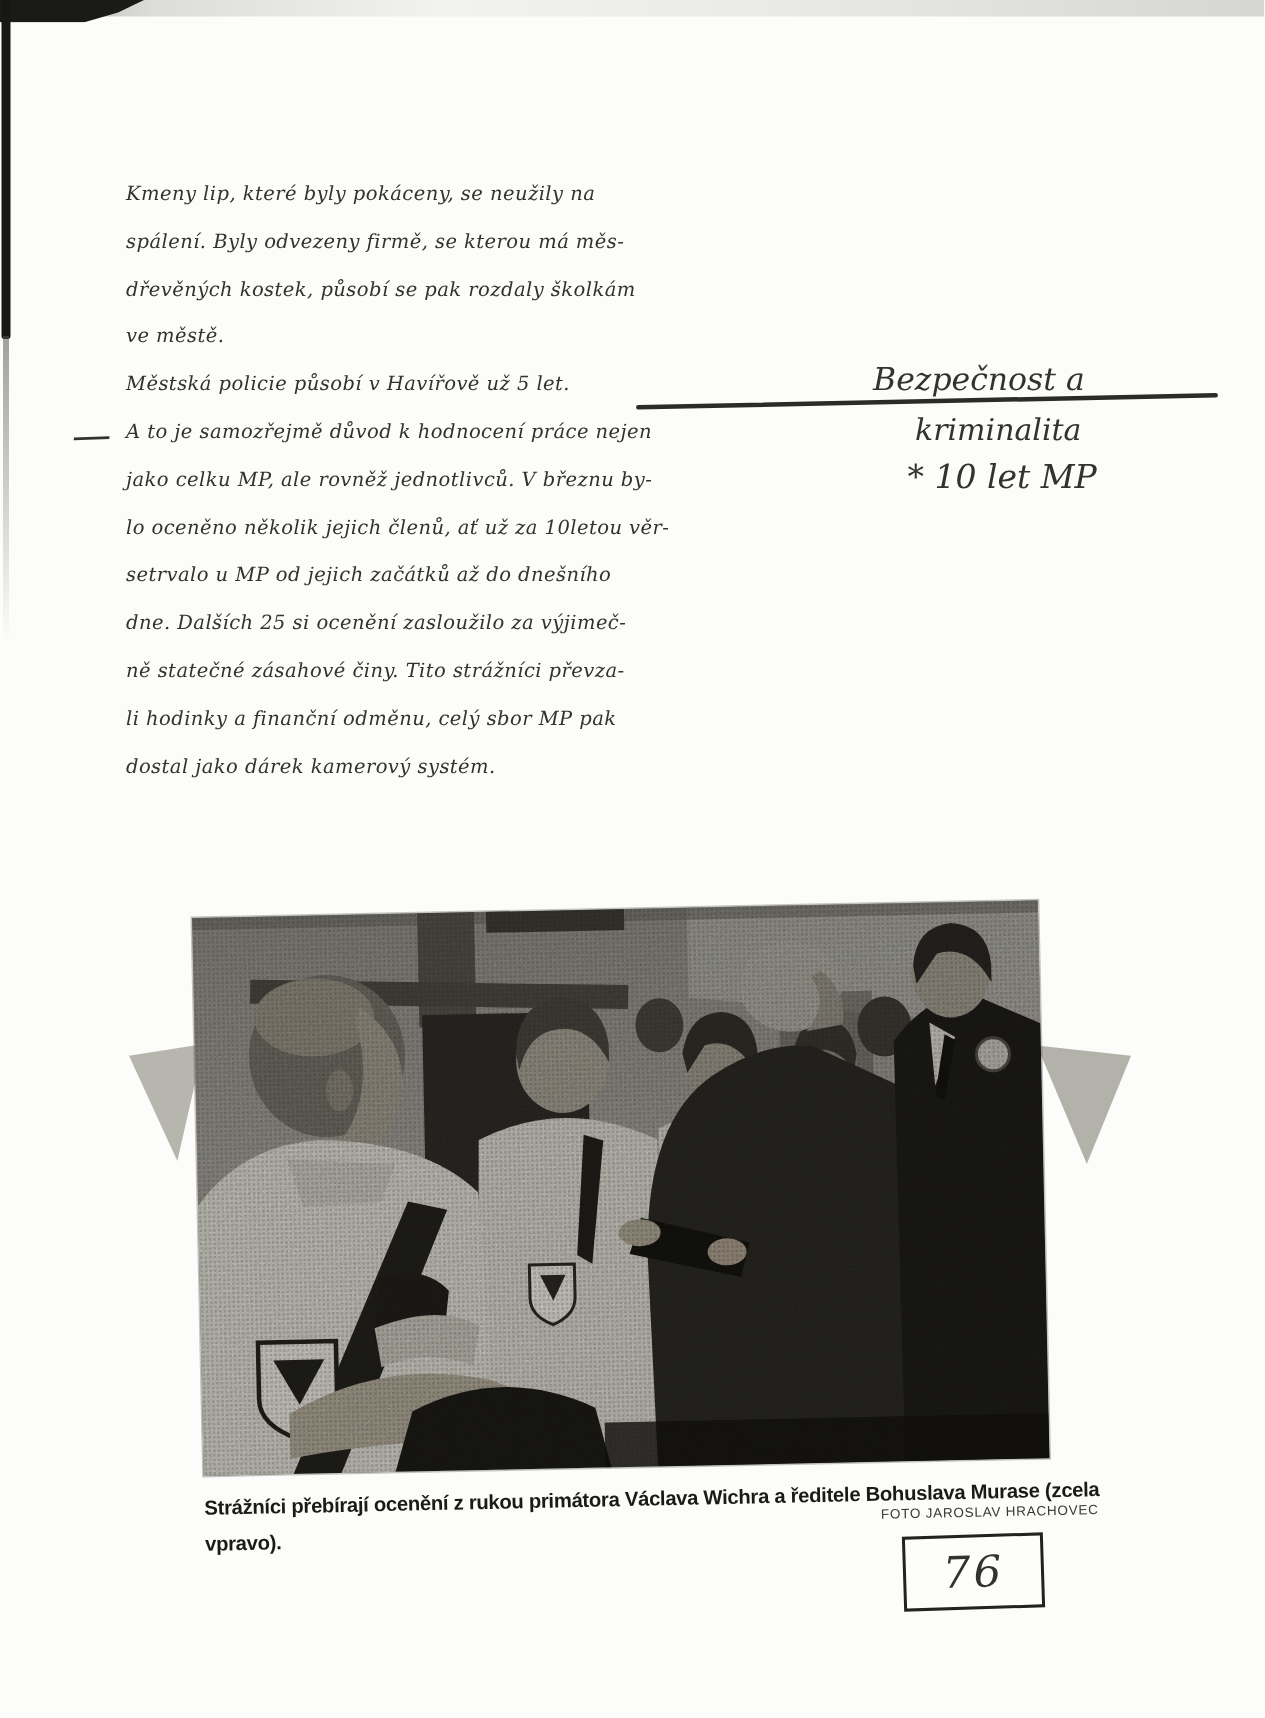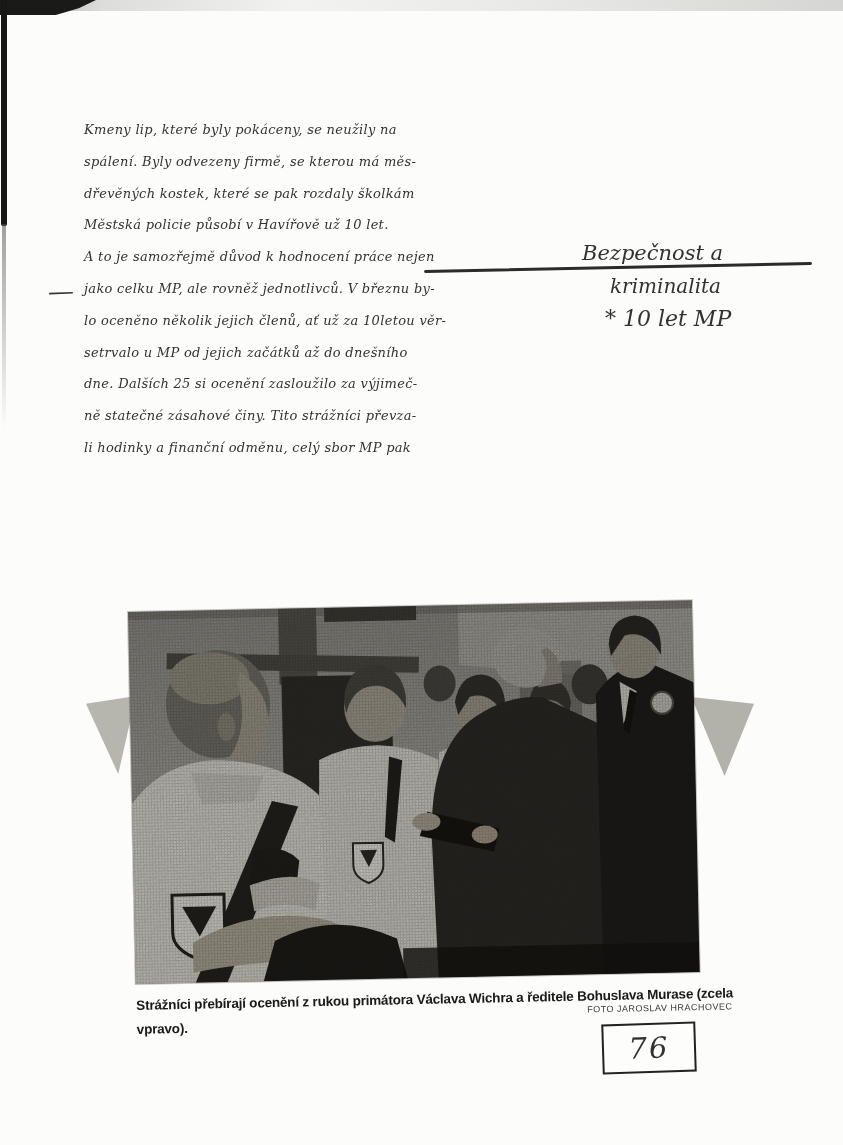--- a/index.html
+++ b/index.html
@@ -110,29 +110,31 @@
   <div class="edge-top"></div>
   <div class="blob-topleft"></div>
   <div class="edge-left-solid"></div>
   <div class="edge-left-fade"></div>
 
   <div class="dash-marker hand">—</div>
 
   <div class="note">
     <div class="line hand">Kmeny lip, které byly pokáceny, se neužily na</div>
     <div class="line hand">spálení. Byly odvezeny firmě, se kterou má měs-</div>
-    <div class="line hand">dřevěných kostek, které se pak rozdaly školkám</div>
-    <div class="line hand">Městská policie působí v Havířově už 10 let.</div>
+    <div class="line hand">dřevěných kostek, působí se pak rozdaly školkám</div>
+    <div class="line hand">ve městě.</div>
+    <div class="line hand">Městská policie působí v Havířově už 5 let.</div>
     <div class="line hand">A to je samozřejmě důvod k hodnocení práce nejen</div>
     <div class="line hand">jako celku MP, ale rovněž jednotlivců. V březnu by-</div>
     <div class="line hand">lo oceněno několik jejich členů, ať už za 10letou věr-</div>
     <div class="line hand">setrvalo u MP od jejich začátků až do dnešního</div>
     <div class="line hand">dne. Dalších 25 si ocenění zasloužilo za výjimeč-</div>
     <div class="line hand">ně statečné zásahové činy. Tito strážníci převza-</div>
     <div class="line hand">li hodinky a finanční odměnu, celý sbor MP pak</div>
+    <div class="line hand">dostal jako dárek kamerový systém.</div>
   </div>
 
   <div class="heading-rule"></div>
   <div class="heading-1 hand">Bezpečnost a</div>
   <div class="heading-2 hand">kriminalita</div>
   <div class="annotation hand">* 10 let MP</div>
 
   <div class="tri tri-left"></div>
   <div class="tri tri-right"></div>
 

